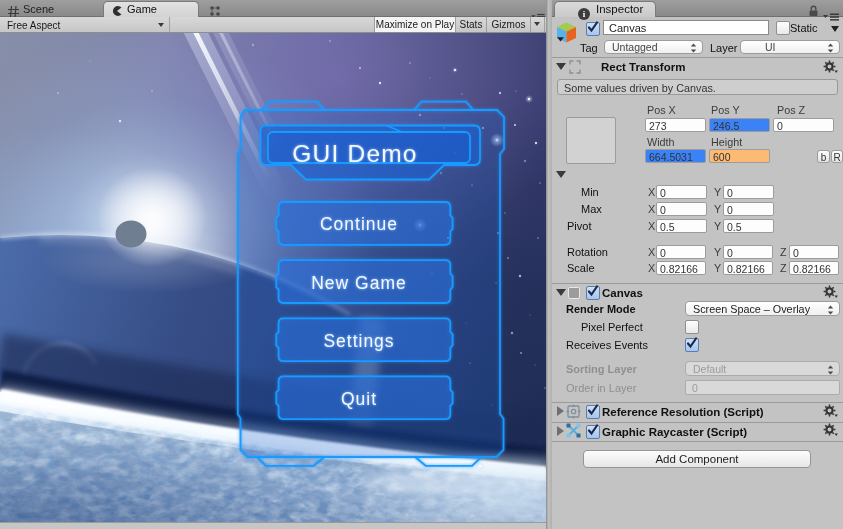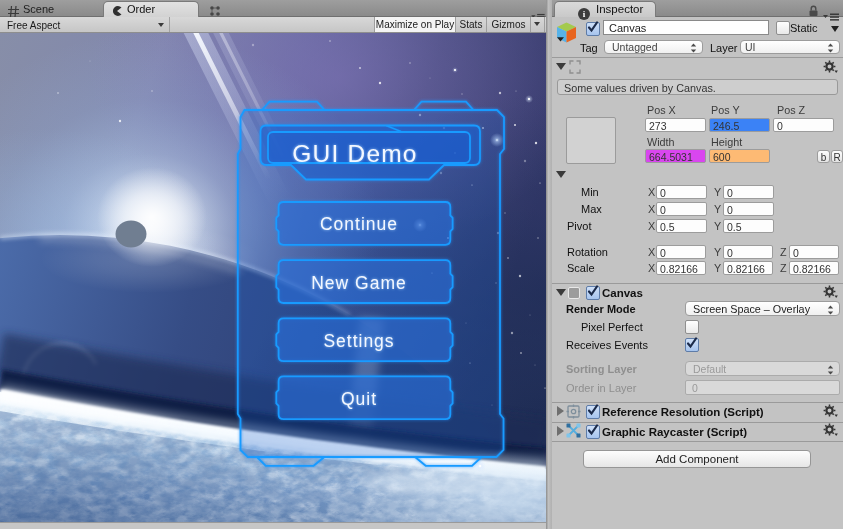--- a/index.html
+++ b/index.html
@@ -12,21 +12,21 @@
 <div style="position:absolute;left:8px;top:3px"><svg width="11" height="11" viewBox="0 0 11 11">
         <g stroke="#3a3a3a" stroke-width="1.2">
           <path d="M3.5 0 L2.5 11 M8 0 L7 11 M0 3.5 H11 M0 7.5 H11"></path>
         </g>
       </svg></div>
 <div style="position:absolute;left:23px;top:2.5px;width:200px;font-size:11px;color:#1e1e1e;font-weight:normal;white-space:nowrap">Scene</div>
 <div style="position:absolute;left:103px;top:1px;width:96px;height:16px;background:linear-gradient(#e2e2e2,#d2d2d2);border-radius:5px 5px 0 0;border:1px solid #7a7a7a;border-bottom:none;box-sizing:border-box"></div>
 <div style="position:absolute;left:111px;top:2.5px"><svg width="12" height="12" viewBox="0 0 12 12">
         <path d="M10.5 2.5 A5 5 0 1 0 10.5 9.5 L6 6 Z" fill="#2f2f2f"></path>
       </svg></div>
-<div style="position:absolute;left:127px;top:2.5px;width:200px;font-size:11px;color:#111;font-weight:normal;white-space:nowrap">Order</div>
+<div style="position:absolute;left:127px;top:2.5px;width:200px;font-size:11px;color:#111;font-weight:normal;white-space:nowrap">Game</div>
 <div style="position:absolute;left:209px;top:2.5px"><svg width="12" height="12" viewBox="0 0 12 12">
         <g fill="#474747">
           <circle cx="3" cy="3" r="1.8"></circle>
           <circle cx="9" cy="3" r="1.8"></circle>
           <circle cx="3" cy="9" r="1.8"></circle>
           <circle cx="9" cy="9" r="1.8"></circle>
         </g>
         <path d="M4.5 3 H7.5 M3 4.5 V7.5" stroke="#5a5a5a" stroke-width="1"></path>
       </svg></div>
 <div style="position:absolute;left:530px;top:7px;transform:scale(0.85)"><svg width="16" height="8" viewBox="0 0 16 8">
@@ -303,49 +303,50 @@
 <div style="position:absolute;left:51px;top:20px;width:166px;height:15px;background:#ffffff;border:1px solid #8a8a8a;border-radius:0px;font-size:11px;color:#222;line-height:15px;padding-left:5px;text-align:left;box-sizing:border-box;overflow:hidden;white-space:nowrap">Canvas</div>
 <div style="position:absolute;left:224px;top:21px;width:12px;height:12px;background:linear-gradient(#fefefe,#e9e9e9);border:1px solid #8f8f8f;border-radius:2px"></div>
 <div style="position:absolute;left:238px;top:22px;width:200px;font-size:11px;color:#111;font-weight:normal;white-space:nowrap">Static</div>
 <div style="position:absolute;left:279px;top:26px;width:0;height:0;border-left:4.5px solid transparent;border-right:4.5px solid transparent;border-top:6px solid #222"></div>
 <div style="position:absolute;left:28px;top:42px;width:200px;font-size:11px;color:#111;font-weight:normal;white-space:nowrap">Tag</div>
 <div style="position:absolute;left:52px;top:40px;width:99px;height:14px;background:linear-gradient(#ffffff,#f0f0f0);border:1px solid #9c9c9c;border-radius:4px;font-size:10.5px;color:#222;line-height:13px;padding-left:7px;box-sizing:border-box;white-space:nowrap"><span style="color:#444">Untagged</span><span style="position:absolute;right:5px;top:2px"><svg width="7" height="10" viewBox="0 0 7 10">
           <path d="M3.5 0.5 L6.2 3.6 H0.8 Z" fill="#4a4a4a"></path>
           <path d="M3.5 9.5 L6.2 6.4 H0.8 Z" fill="#4a4a4a"></path>
         </svg></span></div>
 <div style="position:absolute;left:158px;top:42px;width:200px;font-size:11px;color:#111;font-weight:normal;white-space:nowrap">Layer</div>
-<div style="position:absolute;left:188px;top:40px;width:100px;height:14px;background:linear-gradient(#ffffff,#f0f0f0);border:1px solid #9c9c9c;border-radius:4px;font-size:10.5px;color:#222;line-height:13px;padding-left:4px;box-sizing:border-box;white-space:nowrap"><span style="color:#444">UI</span><span style="position:absolute;right:5px;top:2px"><svg width="7" height="10" viewBox="0 0 7 10">
+<div style="position:absolute;left:188px;top:40px;width:100px;height:14px;background:linear-gradient(#ffffff,#f0f0f0);border:1px solid #9c9c9c;border-radius:4px;font-size:10.5px;color:#222;line-height:13px;padding-left:24px;box-sizing:border-box;white-space:nowrap"><span style="color:#444">UI</span><span style="position:absolute;right:5px;top:2px"><svg width="7" height="10" viewBox="0 0 7 10">
           <path d="M3.5 0.5 L6.2 3.6 H0.8 Z" fill="#4a4a4a"></path>
           <path d="M3.5 9.5 L6.2 6.4 H0.8 Z" fill="#4a4a4a"></path>
         </svg></span></div>
 <div style="position:absolute;left:0;top:57px;width:291px;height:1px;background:#9a9a9a"></div>
 <div style="position:absolute;left:4px;top:63px;width:0;height:0;border-left:5px solid transparent;border-right:5px solid transparent;border-top:7px solid #3a3a3a"></div>
 <div style="position:absolute;left:15px;top:59px"><svg width="16" height="16" viewBox="0 0 16 16">
         <g fill="none" stroke="#8f8f8f" stroke-width="1.4">
           <path d="M6.5 2 L3 2 L3 5.5 M9.5 2 L13 2 L13 5.5 M6.5 14 L3 14 L3 10.5 M9.5 14 L13 14 L13 10.5"></path>
         </g>
       </svg></div>
+<div style="position:absolute;left:49px;top:61px;width:200px;font-size:11.5px;color:#111;font-weight:bold;white-space:nowrap">Rect Transform</div>
 <div style="position:absolute;left:271px;top:60px"><svg width="15" height="14" viewBox="0 0 15 14">
         <g stroke="#333" stroke-width="1.5">
           <circle cx="6.5" cy="6.5" r="3.1" fill="none" stroke-width="2.2"></circle>
           <path d="M6.5 0.6 V2.4 M6.5 10.6 V12.4 M0.6 6.5 H2.4 M10.6 6.5 H12.4 M2.3 2.3 L3.6 3.6 M9.4 9.4 L10.7 10.7 M10.7 2.3 L9.4 3.6 M3.6 9.4 L2.3 10.7"></path>
         </g>
         <path d="M11.5 10.5 h3.4 l-1.7 2.6 Z" fill="#333"></path>
       </svg></div>
 <div style="position:absolute;left:5px;top:79px;width:281px;height:16px;background:#cecece;border:1px solid #999999;border-radius:3px;font-size:10.8px;color:#333;line-height:16px;padding-left:6px;text-align:left;box-sizing:border-box;overflow:hidden;white-space:nowrap">Some values driven by Canvas.</div>
 <div style="position:absolute;left:95px;top:104px;width:200px;font-size:10.8px;color:#3c3c3c;font-weight:normal;white-space:nowrap">Pos X</div>
 <div style="position:absolute;left:159px;top:104px;width:200px;font-size:10.8px;color:#3c3c3c;font-weight:normal;white-space:nowrap">Pos Y</div>
 <div style="position:absolute;left:225px;top:104px;width:200px;font-size:10.8px;color:#3c3c3c;font-weight:normal;white-space:nowrap">Pos Z</div>
 <div style="position:absolute;left:93px;top:118px;width:61px;height:14px;background:#fdfdfd;border:1px solid #9c9c9c;border-radius:2px;font-size:10.5px;color:#333;line-height:14px;padding-left:3px;text-align:left;box-sizing:border-box;overflow:hidden;white-space:nowrap">273</div>
 <div style="position:absolute;left:157px;top:118px;width:61px;height:14px;background:#3b82f6;border:1px solid #9c9c9c;border-radius:2px;font-size:10.5px;color:#333;line-height:14px;padding-left:3px;text-align:left;box-sizing:border-box;overflow:hidden;white-space:nowrap">246.5</div>
 <div style="position:absolute;left:221px;top:118px;width:61px;height:14px;background:#fdfdfd;border:1px solid #9c9c9c;border-radius:2px;font-size:10.5px;color:#333;line-height:14px;padding-left:3px;text-align:left;box-sizing:border-box;overflow:hidden;white-space:nowrap">0</div>
 <div style="position:absolute;left:14px;top:117px;width:50px;height:47px;background:#d2d2d2;border:1px solid #9b9b9b;border-radius:2px;font-size:10.5px;color:#333;line-height:47px;padding-left:3px;text-align:left;box-sizing:border-box;overflow:hidden;white-space:nowrap"></div>
 <div style="position:absolute;left:95px;top:136px;width:200px;font-size:10.8px;color:#3c3c3c;font-weight:normal;white-space:nowrap">Width</div>
 <div style="position:absolute;left:159px;top:136px;width:200px;font-size:10.8px;color:#3c3c3c;font-weight:normal;white-space:nowrap">Height</div>
-<div style="position:absolute;left:93px;top:149px;width:61px;height:14px;background:#d946ef;border:1px solid #9c9c9c;border-radius:2px;font-size:10.5px;color:#333;line-height:14px;padding-left:3px;text-align:left;box-sizing:border-box;overflow:hidden;white-space:nowrap">664.5031</div>
+<div style="position:absolute;left:93px;top:149px;width:61px;height:14px;background:#3b82f6;border:1px solid #9c9c9c;border-radius:2px;font-size:10.5px;color:#333;line-height:14px;padding-left:3px;text-align:left;box-sizing:border-box;overflow:hidden;white-space:nowrap">664.5031</div>
 <div style="position:absolute;left:157px;top:149px;width:61px;height:14px;background:#fdba74;border:1px solid #9c9c9c;border-radius:2px;font-size:10.5px;color:#333;line-height:14px;padding-left:3px;text-align:left;box-sizing:border-box;overflow:hidden;white-space:nowrap">600</div>
 <div style="position:absolute;left:265px;top:150px;width:13px;height:13px;background:linear-gradient(#fdfdfd,#e4e4e4);border:1px solid #9c9c9c;border-radius:3px;font-size:10px;color:#333;line-height:13px;padding-left:0px;text-align:center;box-sizing:border-box;overflow:hidden;white-space:nowrap">b</div>
 <div style="position:absolute;left:279px;top:150px;width:12px;height:13px;background:linear-gradient(#fdfdfd,#e4e4e4);border:1px solid #9c9c9c;border-radius:3px;font-size:10px;color:#333;line-height:13px;padding-left:0px;text-align:center;box-sizing:border-box;overflow:hidden;white-space:nowrap">R</div>
 <div style="position:absolute;left:4px;top:171px;width:0;height:0;border-left:5px solid transparent;border-right:5px solid transparent;border-top:7px solid #3a3a3a"></div>
 <div style="position:absolute;left:29px;top:186px;width:200px;font-size:11px;color:#111;font-weight:normal;white-space:nowrap">Min</div>
 <div style="position:absolute;left:96px;top:186px;width:200px;font-size:10.8px;color:#3c3c3c;font-weight:normal;white-space:nowrap">X</div>
 <div style="position:absolute;left:104px;top:185px;width:51px;height:14px;background:#fdfdfd;border:1px solid #9c9c9c;border-radius:2px;font-size:10.5px;color:#333;line-height:14px;padding-left:3px;text-align:left;box-sizing:border-box;overflow:hidden;white-space:nowrap">0</div>
 <div style="position:absolute;left:162px;top:186px;width:200px;font-size:10.8px;color:#3c3c3c;font-weight:normal;white-space:nowrap">Y</div>
 <div style="position:absolute;left:171px;top:185px;width:51px;height:14px;background:#fdfdfd;border:1px solid #9c9c9c;border-radius:2px;font-size:10.5px;color:#333;line-height:14px;padding-left:3px;text-align:left;box-sizing:border-box;overflow:hidden;white-space:nowrap">0</div>
 <div style="position:absolute;left:29px;top:203px;width:200px;font-size:11px;color:#111;font-weight:normal;white-space:nowrap">Max</div>

